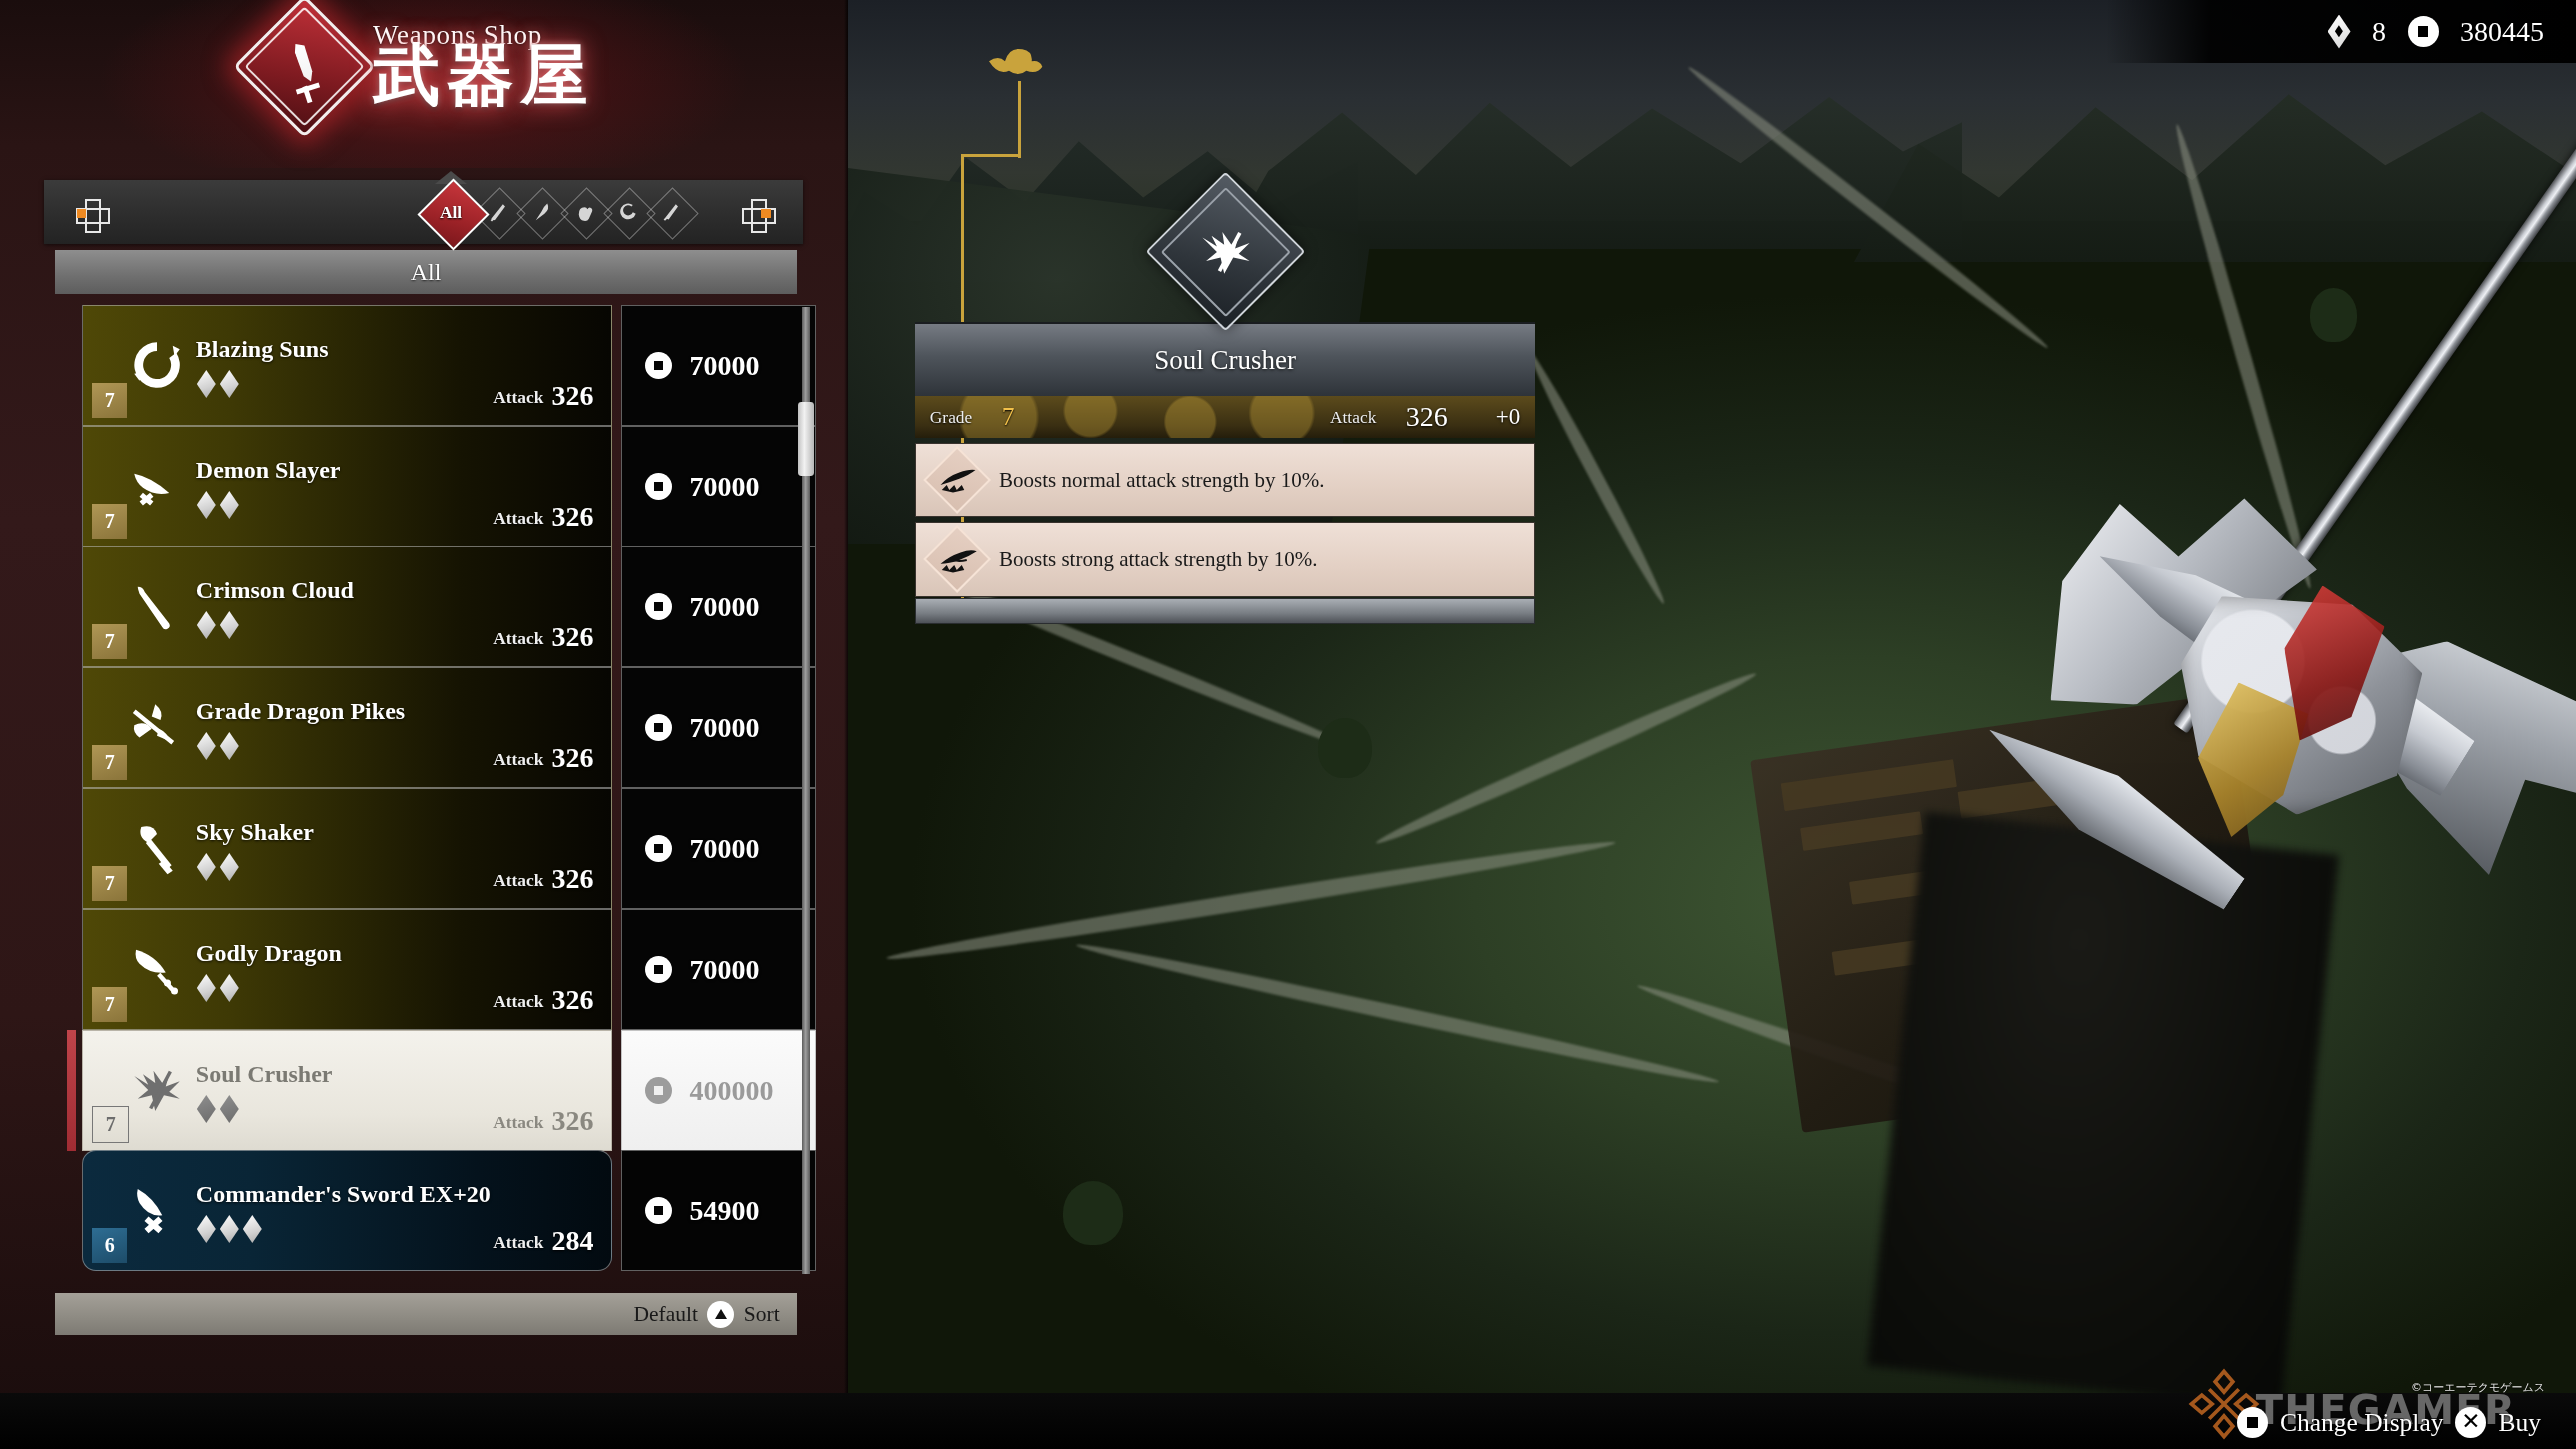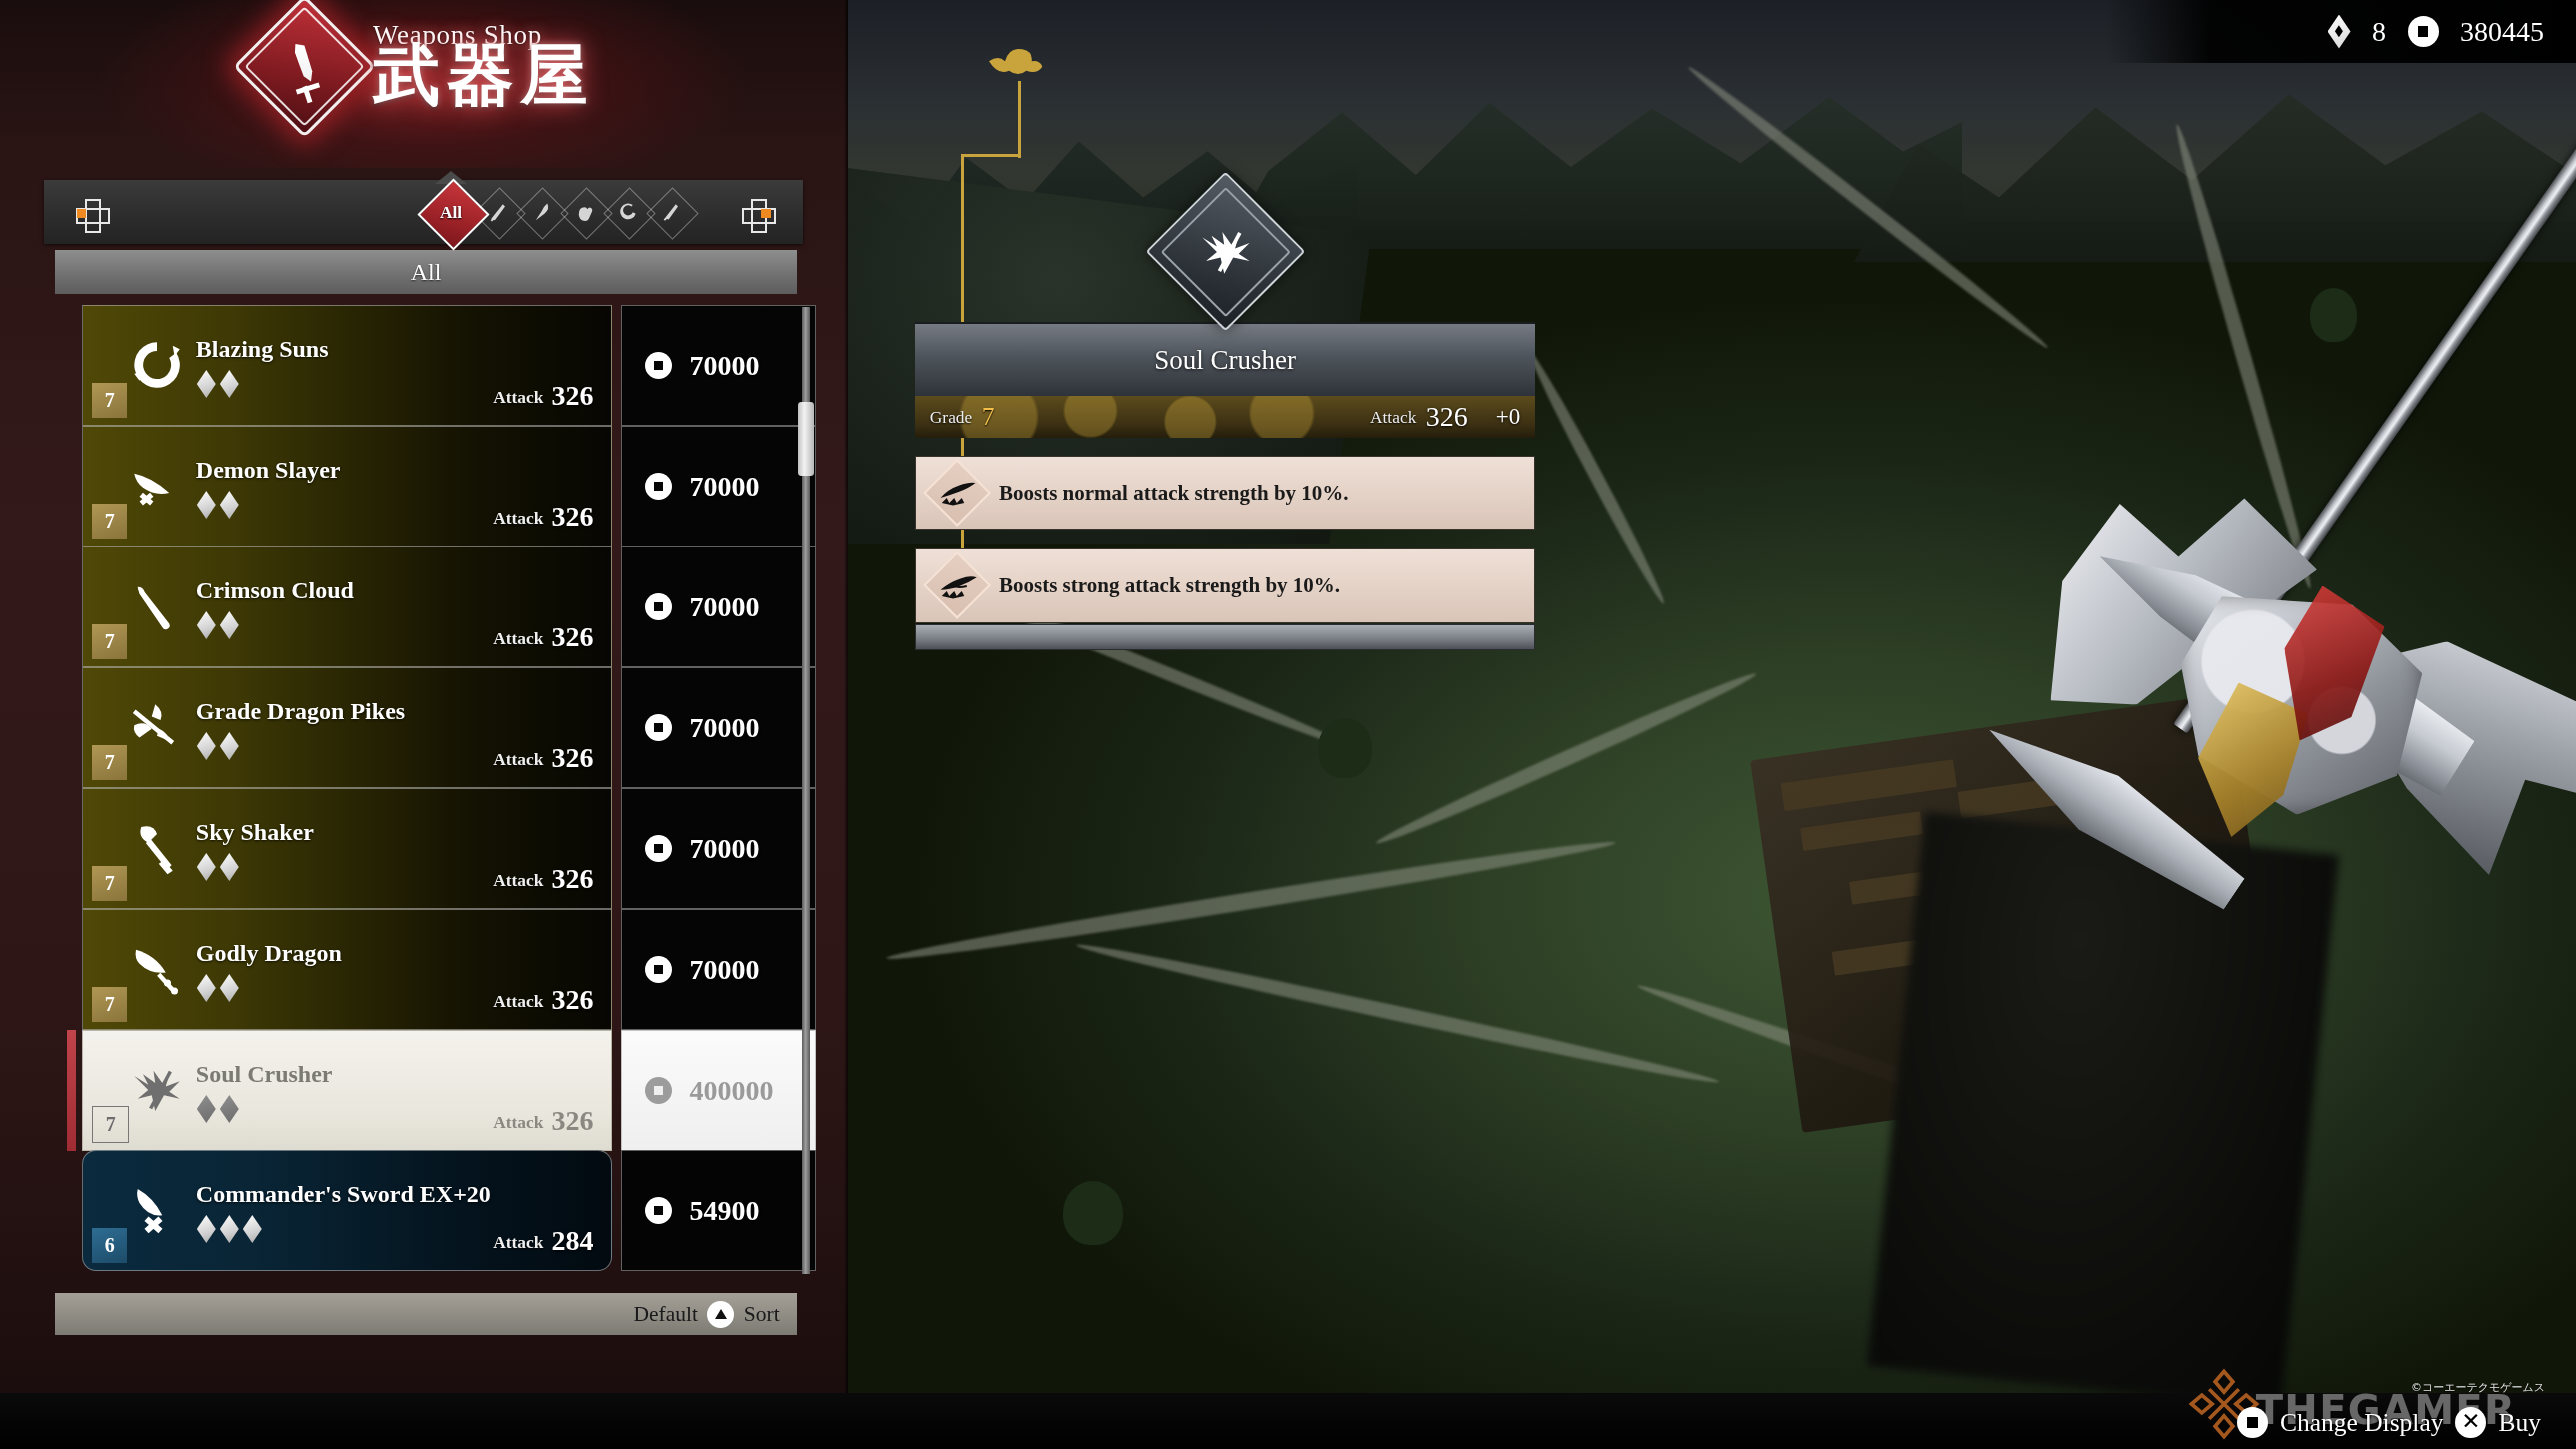--- a/index.html
+++ b/index.html
@@ -205,33 +205,33 @@
         background:linear-gradient(150deg,#545b63,#2f353b 60%,#1b2025);box-shadow:0 0 13.4px rgba(0,0,0,.6);}
   .tt-icon .id{position:absolute;left:10.7px;top:10.7px;right:10.7px;bottom:10.7px;transform:rotate(45deg);
         border:2px solid #9aa1a9;border-radius:2.7px;}
   .tt-glyph{position:absolute;left:50%;top:50%;width:58px;height:58px;margin:-29px 0 0 -29px;color:#fff;
         display:flex;align-items:center;justify-content:center;z-index:3;}
   .tt-title{height:72px;background:linear-gradient(180deg,#767b83 0%,#4e545b 45%,#2e3339 100%);
         display:flex;align-items:center;justify-content:center;
         color:#fff;font-size:27px;text-shadow:0 1.3px 3.4px rgba(0,0,0,.8);
         border-top:2px solid #1a1d20;}
   .tt-stats{height:42px;background:linear-gradient(180deg,#5c4b1c,#3a2f12 70%,#241d0b);
-        display:flex;align-items:center;padding:0 14.8px;box-sizing:border-box;position:relative;overflow:hidden;}
+        display:flex;align-items:center;padding:0 14.8px;box-sizing:border-box;position:relative;overflow:hidden;gap:20px;}
   .tt-stats .swirl{position:absolute;left:34px;top:-9.4px;width:416px;height:60px;opacity:.35;
         background:radial-gradient(circle at 12% 50%, #caa63c 0 10%, rgba(0,0,0,0) 11%),
                    radial-gradient(circle at 34% 40%, #caa63c 0 9%, rgba(0,0,0,0) 10%),
                    radial-gradient(circle at 58% 58%, #caa63c 0 10%, rgba(0,0,0,0) 11%),
                    radial-gradient(circle at 80% 44%, #caa63c 0 9%, rgba(0,0,0,0) 10%);}
   .tt-stats .k{font-size:17.4px;color:#eee;text-shadow:0 1.3px 2px #000;position:relative;}
   .tt-stats .grade-v{font-size:25.5px;color:#f2c04a;margin-left:9.4px;text-shadow:0 1.3px 2px #000;position:relative;}
   .tt-stats .atkk{margin-left:auto;font-size:17.4px;color:#eee;text-shadow:0 1.3px 2px #000;position:relative;}
   .tt-stats .atkv{font-size:28px;color:#fff;margin-left:9.4px;text-shadow:0 1.3px 2.7px #000;position:relative;}
   .tt-stats .plus{font-size:23px;color:#fff;margin-left:28px;text-shadow:0 1.3px 2.7px #000;position:relative;}
-  .skill{margin-top:18px;min-height:70px;background:linear-gradient(180deg,#efe0d7,#e3d0c4 60%,#d9c5b8);
-        border:1.3px solid #39332e;display:flex;align-items:center;padding:6.7px 12px;box-sizing:border-box;gap:12px;font-weight:bold;}
+  .skill{margin-top:5px;min-height:70px;background:linear-gradient(180deg,#efe0d7,#e3d0c4 60%,#d9c5b8);
+        border:1.3px solid #39332e;display:flex;align-items:center;padding:6.7px 12px;box-sizing:border-box;gap:12px;}
   .skill-ic{width:59px;height:59px;position:relative;flex:0 0 auto;display:flex;align-items:center;justify-content:center;}
   .skill-ic .bd{position:absolute;left:5.4px;top:5.4px;right:5.4px;bottom:5.4px;transform:rotate(45deg);
         border:2px solid #f6e3d6;background:linear-gradient(150deg,#e5cfc2,#d8bfb0);}
   .skill-ic .g{position:relative;z-index:2;color:#151515;display:flex;}
   .skill-tx{font-size:21px;color:#1a1a1a;line-height:1.25;}
   .tt-foot{height:24px;background:linear-gradient(180deg,#a9aeb4,#787d83 60%,#4d5157);border:1.3px solid #2a2d30;margin-top:1.3px;}
 
   
   .hud-top{position:absolute;right:0;top:0;width:470px;height:63px;
         background:linear-gradient(90deg,rgba(0,0,0,0),rgba(0,0,0,.92) 22%,#000 100%);

